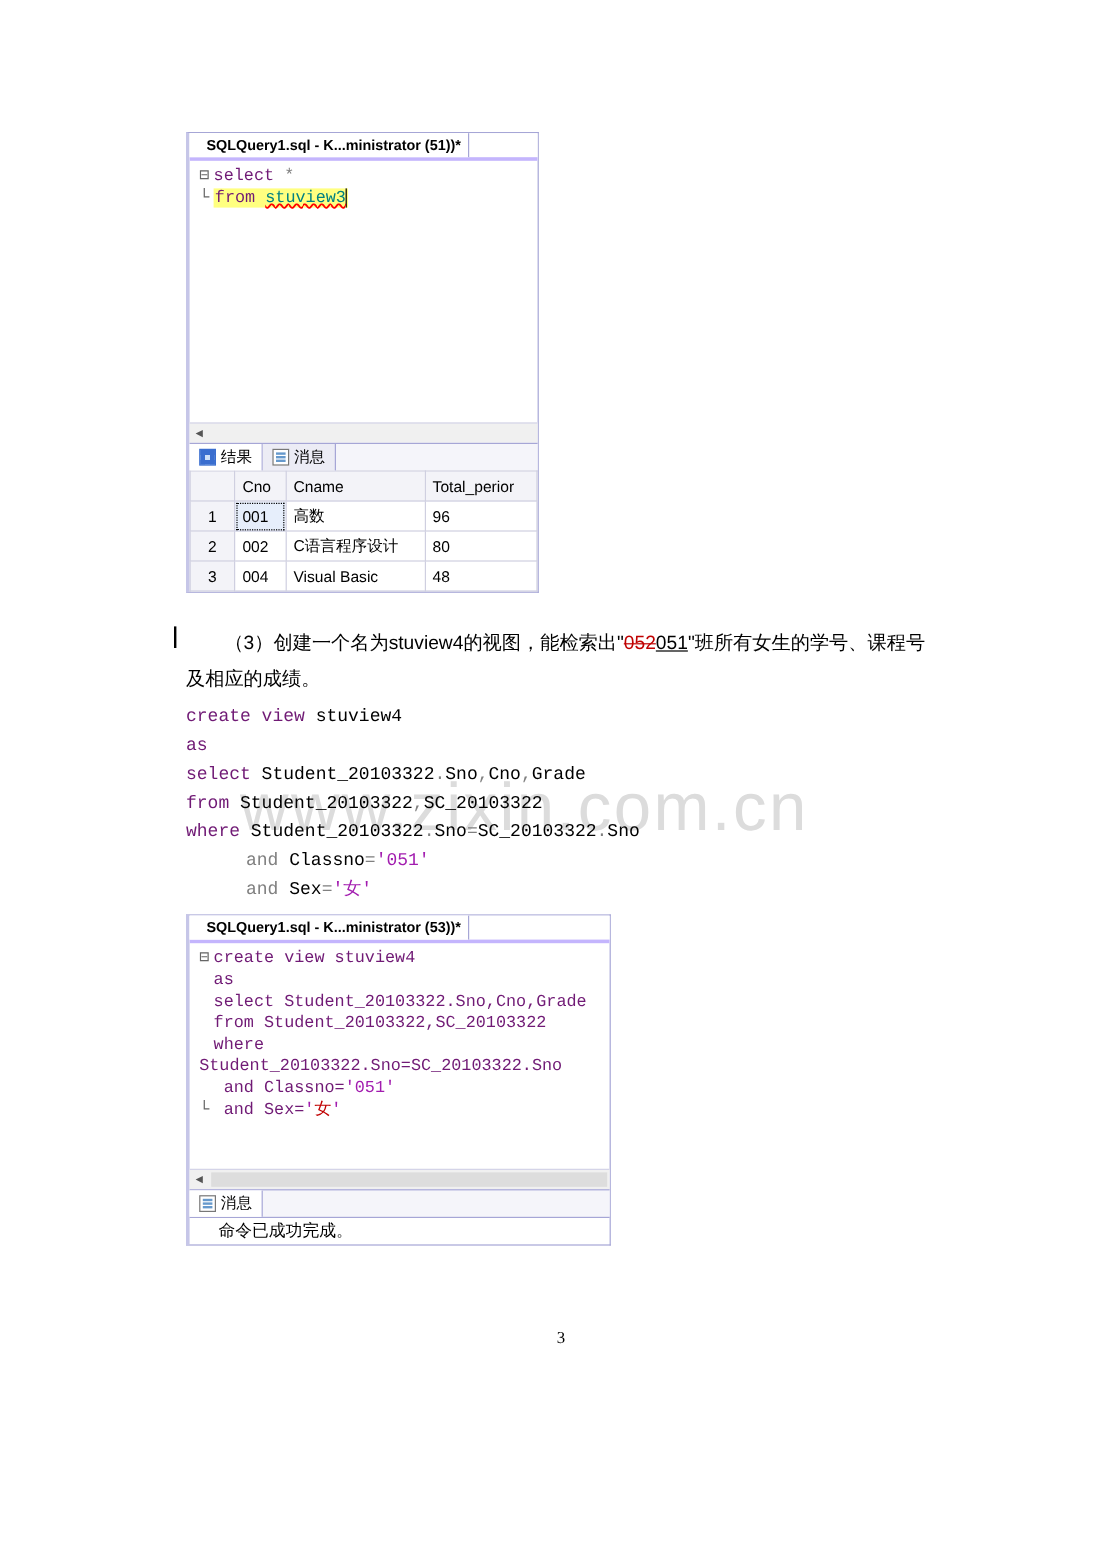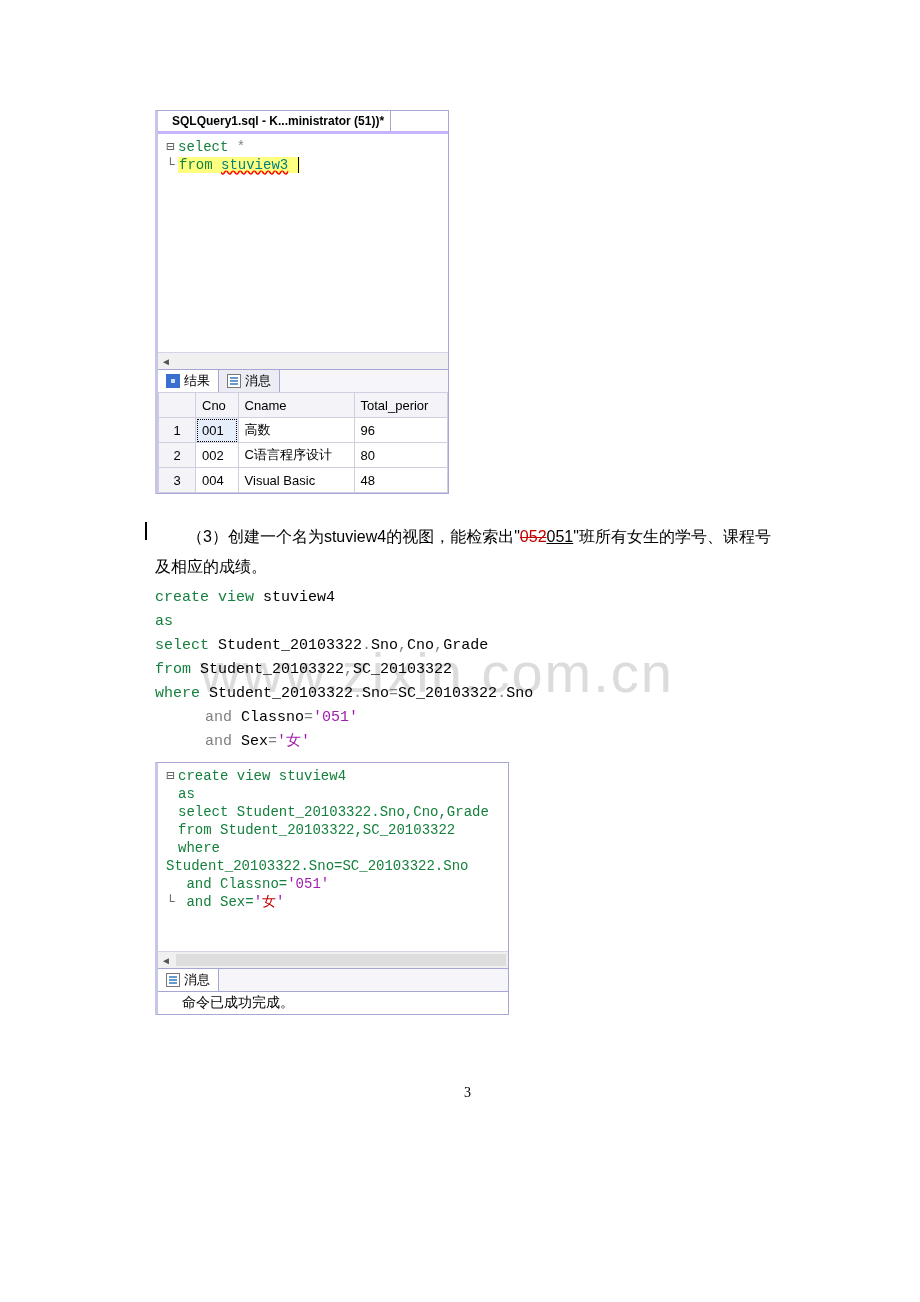--- a/index.html
+++ b/index.html
@@ -71,31 +71,31 @@
     position: relative;
     color: #000;
   }
   .line-marker {
     display: inline-block;
     width: 12px;
     color: #666;
     cursor: default;
     user-select: none;
   }
-  .kw-blue { color: #15803d; }
+  .kw-blue { color: #701a75; }
   .kw-gray { color: #808080; }
   .kw-teal { color: #008080; }
   .kw-red { color: #a21caf; }
   .strike-red { text-decoration: line-through; color: #c00000; }
   .underline-red-wave {
     text-decoration: underline wavy red;
   }
   .caret-box {
     border-right: 1px solid #000;
-    padding-right: 10px;
+    padding-right: 0px;
   }
   .hl-yellow { background: #ffff80; padding: 0 1px;}
   .scrollbar-h {
     height: 16px;
     background: #f0f0f0;
     border-top: 1px solid #d4d4e8;
     display: flex;
     align-items: center;
   }
   .arrow-left, .arrow-right {
@@ -288,20 +288,23 @@
     <div><span class="kw-blue">create</span><span class="kw-blue"> view</span><span> stuview4</span></div>
     <div><span class="kw-blue">as</span></div>
     <div><span class="kw-blue">select</span><span> Student_20103322</span><span class="kw-gray">.</span><span>Sno</span><span class="kw-gray">,</span><span>Cno</span><span class="kw-gray">,</span><span>Grade</span></div>
     <div><span class="kw-blue">from</span><span> Student_20103322</span><span class="kw-gray">,</span><span>SC_20103322</span></div>
     <div><span class="kw-blue">where</span><span> Student_20103322</span><span class="kw-gray">.</span><span>Sno</span><span class="kw-gray">=</span><span>SC_20103322</span><span class="kw-gray">.</span><span>Sno</span></div>
     <div style="padding-left:50px;"><span class="kw-gray">and</span><span> Classno</span><span class="kw-gray">=</span><span class="kw-red">'051'</span></div>
     <div style="padding-left:50px;"><span class="kw-gray">and</span><span> Sex</span><span class="kw-gray">=</span><span class="kw-red">'女'</span></div>
   </div>
 
   <div class="sql-window wide left-border-bar" style="margin-top:8px;">
+    <div class="tab-row">
+      <div class="tab">SQLQuery1.sql - K...ministrator (53))*</div>
+    </div>
     <div class="code-area" style="min-height:180px;">
       <div><span class="line-marker">⊟</span><span class="kw-blue">create view stuview4</span></div>
       <div><span class="line-marker"> </span><span class="kw-blue">as</span></div>
       <div><span class="line-marker"> </span><span class="kw-blue">select Student_20103322.Sno,Cno,Grade</span></div>
       <div><span class="line-marker"> </span><span class="kw-blue">from Student_20103322,SC_20103322</span></div>
       <div><span class="line-marker"> </span><span class="kw-blue">where Student_20103322.Sno=SC_20103322.Sno</span></div>
       <div><span class="line-marker"> </span><span class="kw-blue">      and Classno=</span><span class="kw-red">'051'</span></div>
       <div><span class="line-marker">└</span><span class="kw-blue">      and Sex=</span><span class="kw-red">'</span><span style="color:#c00000;">女</span><span class="kw-red">'</span></div>
     </div>
     <div class="scrollbar-h">

